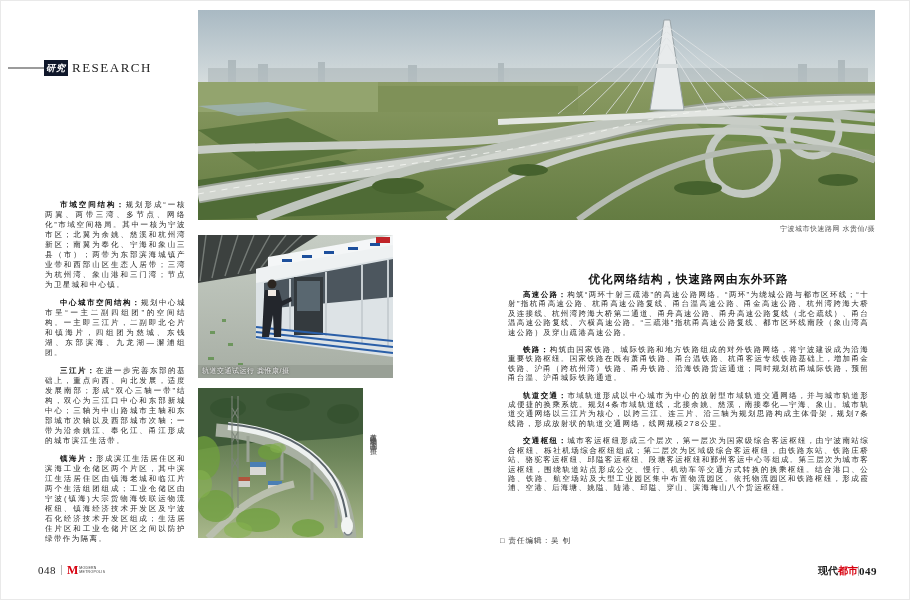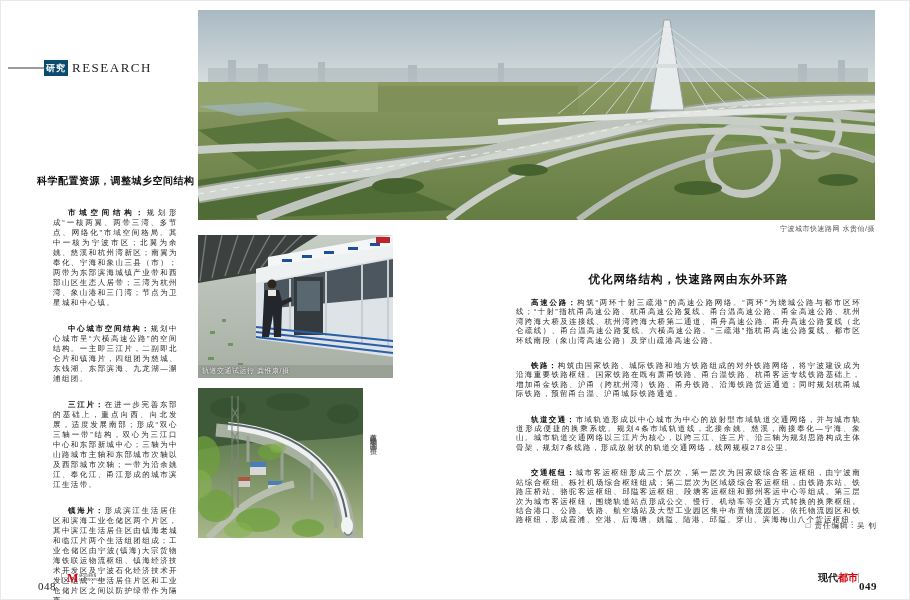--- a/index.html
+++ b/index.html
@@ -8,22 +8,22 @@
     font-family:"Liberation Sans","DejaVu Sans",sans-serif;
     -webkit-font-smoothing:antialiased;
   }
   .spread{
     position:absolute;left:0;top:0;width:910px;height:600px;background:#ffffff;
     box-shadow:inset 0 0 0 1px #e9e9e9;overflow:hidden;
   }
   
   .tag-rule{position:absolute;left:8px;top:67px;width:36px;height:2px;background:#9b9b9b;}
   .tag-box{
-    position:absolute;left:44px;top:60px;width:24px;height:16px;background:#0c4a6e;
-    color:#ffffff;font-size:9px;line-height:16px;text-align:center;letter-spacing:1px;font-weight:bold;
+    position:absolute;left:44px;top:60px;width:24px;height:16px;background:#0f172a;
+    color:#ffffff;font-size:9px;line-height:16px;text-align:center;letter-spacing:1px;font-weight:bold;font-style:italic;
   }
   .tag-en{
     position:absolute;left:72px;top:60px;height:16px;line-height:16px;
     font-family:"Liberation Serif","DejaVu Serif",serif;font-size:13px;color:#1e1e1e;letter-spacing:1.5px;
   }
   
   .photo{position:absolute;overflow:hidden;background:#ccc;}
   .photo svg{display:block;}
   #main-photo{left:198px;top:10px;width:677px;height:210px;}
   #metro-photo{left:198px;top:235px;width:195px;height:143px;}
@@ -47,31 +47,31 @@
     font-size:7.5px;line-height:10px;color:#2a2a2a;text-align:justify;letter-spacing:1.4px;
   }
   .headline-right{
     position:absolute;left:500px;top:262px;width:377px;text-align:center;
     font-size:11.5px;font-weight:bold;color:#111;letter-spacing:1px;
   }
   .right-col{
     position:absolute;left:500px;top:282px;width:377px;
     font-size:7.5px;line-height:9.4px;color:#2a2a2a;text-align:justify;letter-spacing:1.3px;
   }
-  .body-para{margin:16px;text-indent:2em;}
+  .body-para{margin:8px;text-indent:2em;}
   .body-para b{font-weight:bold;color:#111;}
   .editor-note{
-    position:absolute;left:500px;top:521px;width:377px;text-align:right;
+    position:absolute;left:500px;top:536px;width:377px;
     font-size:7.5px;color:#333;letter-spacing:1px;
   }
   
   .footer{position:absolute;top:564px;font-size:10px;color:#1c1c1c;}
   #footer-left{left:38px;display:flex;align-items:center;gap:5px;}
   #footer-right{right:33px;display:flex;align-items:center;gap:0;font-weight:bold;}
-  .footer .page-no{font-family:"Liberation Serif","DejaVu Serif",serif;font-size:11px;letter-spacing:0.5px;margin-top:16px;}
+  .footer .page-no{font-family:"Liberation Serif","DejaVu Serif",serif;font-size:11px;letter-spacing:0.5px;}
   .footer .divider{width:1px;height:10px;background:#b5b5b5;}
   .brand{display:flex;align-items:center;gap:1px;}
   .brand-m{
     font-family:"Liberation Serif","DejaVu Serif",serif;font-size:12px;font-weight:bold;color:#d7000f;line-height:10px;
   }
   .brand-lines{display:flex;flex-direction:column;justify-content:center;}
   .brand-lines span{font-size:3.5px;line-height:4px;color:#333;letter-spacing:0.3px;}
   #footer-right .cn-red{color:#d7000f;}
   #footer-right .cn-black{color:#1c1c1c;}
 </style>
@@ -292,24 +292,23 @@
       </g>
       <g fill="#86b34e" opacity="0.6">
         <ellipse cx="2" cy="96" rx="12" ry="14"></ellipse>
         <ellipse cx="80" cy="60" rx="8" ry="5"></ellipse>
         <ellipse cx="40" cy="142" rx="14" ry="8"></ellipse>
       </g>
     </svg>
   </div>
   <div class="caption" id="train-caption">萧甬铁路动车 龚国荣/摄</div>
 
-  <h2 class="headline-left">科学配置资源，调整城乡空间结构</h2>
   <div class="left-col">
     <p class="body-para"><b>市域空间结构：</b><span>规划形成“一核两翼、两带三湾、多节点、网络化”市域空间格局。其中一核为宁波市区；北翼为余姚、慈溪和杭州湾新区；南翼为奉化、宁海和象山三县（市）；两带为东部滨海城镇产业带和西部山区生态人居带；三湾为杭州湾、象山港和三门湾；节点为卫星城和中心镇。</span></p>
-    <p class="body-para"><b>中心城市空间结构：</b><span>规划中心城市呈“六横高速公路”的空间结构。一主即三江片，二副即北仑片和镇海片，四组团为慈城、东钱湖、东部滨海、九龙湖—澥浦组团。</span></p>
+    <p class="body-para"><b>中心城市空间结构：</b><span>规划中心城市呈“一主二副四组团”的空间结构。一主即三江片，二副即北仑片和镇海片，四组团为慈城、东钱湖、东部滨海、九龙湖—澥浦组团。</span></p>
     <p class="body-para"><b>三江片：</b><span>在进一步完善东部的基础上，重点向西、向北发展，适度发展南部；形成“双心三轴一带”结构，双心为三江口中心和东部新城中心；三轴为中山路城市主轴和东部城市次轴以及西部城市次轴；一带为沿余姚江、奉化江、甬江形成的城市滨江生活带。</span></p>
     <p class="body-para"><b>镇海片：</b><span>形成滨江生活居住区和滨海工业仓储区两个片区，其中滨江生活居住区由镇海老城和临江片两个生活组团组成；工业仓储区由宁波(镇海)大宗货物海铁联运物流枢纽、镇海经济技术开发区及宁波石化经济技术开发区组成；生活居住片区和工业仓储片区之间以防护绿带作为隔离。</span></p>
   </div>
 
   <h2 class="headline-right">优化网络结构，快速路网由东外环路</h2>
   <div class="right-col">
     <p class="body-para"><b>高速公路：</b><span>构筑“两环十射三疏港”的高速公路网络。“两环”为绕城公路与都市区环线；“十射”指杭甬高速公路、杭甬高速公路复线、甬台温高速公路、甬金高速公路、杭州湾跨海大桥及连接线、杭州湾跨海大桥第二通道、甬舟高速公路、甬舟高速公路复线（北仑疏线）、甬台温高速公路复线、六横高速公路。“三疏港”指杭甬高速公路复线、都市区环线南段（象山湾高速公路）及穿山疏港高速公路。</span></p>
     <p class="body-para"><b>铁路：</b><span>构筑由国家铁路、城际铁路和地方铁路组成的对外铁路网络，将宁波建设成为沿海重要铁路枢纽。国家铁路在既有萧甬铁路、甬台温铁路、杭甬客运专线铁路基础上，增加甬金铁路、沪甬（跨杭州湾）铁路、甬舟铁路、沿海铁路货运通道；同时规划杭甬城际铁路，预留甬台温、沪甬城际铁路通道。</span></p>
     <p class="body-para"><b>轨道交通：</b><span>市域轨道形成以中心城市为中心的放射型市域轨道交通网络，并与城市轨道形成便捷的换乘系统。规划4条市域轨道线，北接余姚、慈溪，南接奉化—宁海、象山。城市轨道交通网络以三江片为核心，以跨三江、连三片、沿三轴为规划思路构成主体骨架，规划7条线路，形成放射状的轨道交通网络，线网规模278公里。</span></p>
     <p class="body-para"><b>交通枢纽：</b><span>城市客运枢纽形成三个层次，第一层次为国家级综合客运枢纽，由宁波南站综合枢纽、栎社机场综合枢纽组成；第二层次为区域级综合客运枢纽，由铁路东站、铁路庄桥站、骆驼客运枢纽、邱隘客运枢纽、段塘客运枢纽和鄞州客运中心等组成。第三层次为城市客运枢纽，围绕轨道站点形成公交、慢行、机动车等交通方式转换的换乘枢纽。结合港口、公路、铁路、航空场站及大型工业园区集中布置物流园区。依托物流园区和铁路枢纽，形成霞浦、空港、后海塘、姚隘、陆港、邱隘、穿山、滨海梅山八个货运枢纽。</span></p>

